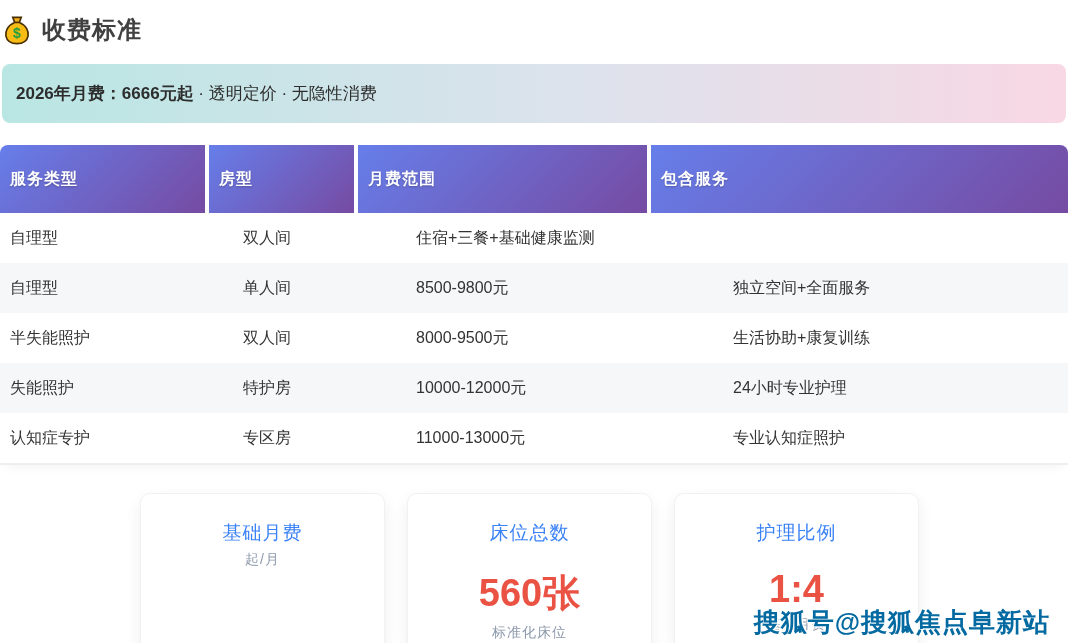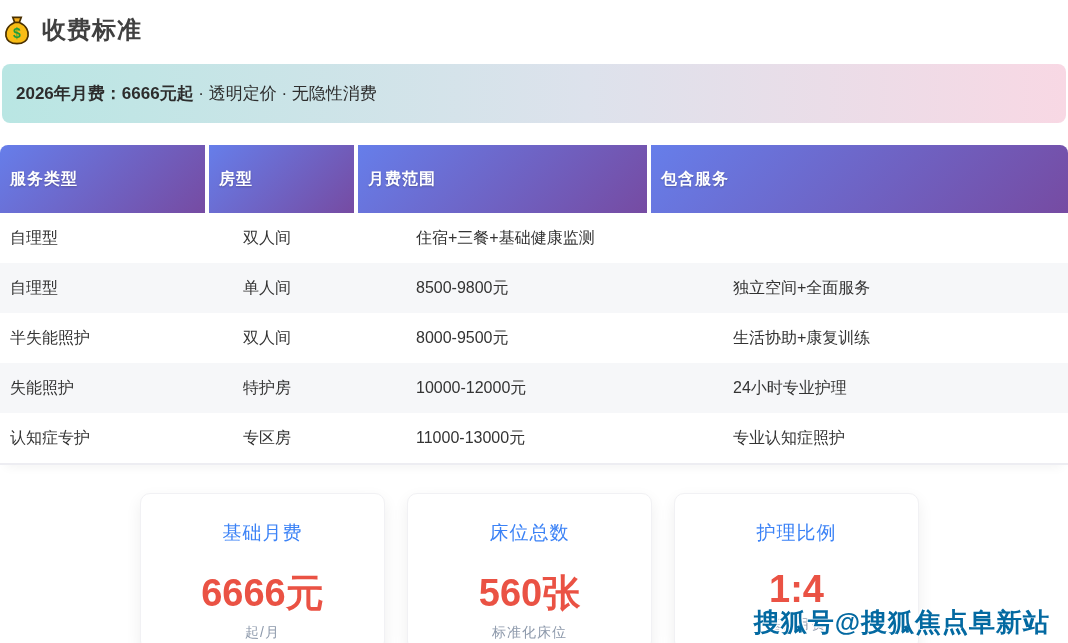--- a/index.html
+++ b/index.html
@@ -106,21 +106,20 @@
         <div class="td">专区房</div>
         <div class="td">11000-13000元</div>
         <div class="td">专业认知症照护</div>
       </div>
     </div>
   </div>
 
   <div class="stats">
     <div class="stat-card">
       <div class="stat-title">基础月费</div>
-      <div class="stat-value">6666元</div>
       <div class="stat-sub">起/月</div>
     </div>
     <div class="stat-card">
       <div class="stat-title">床位总数</div>
       <div class="stat-value">560张</div>
       <div class="stat-sub">标准化床位</div>
     </div>
     <div class="stat-card">
       <div class="stat-title">护理比例</div>
       <div class="stat-value">1:4</div>

